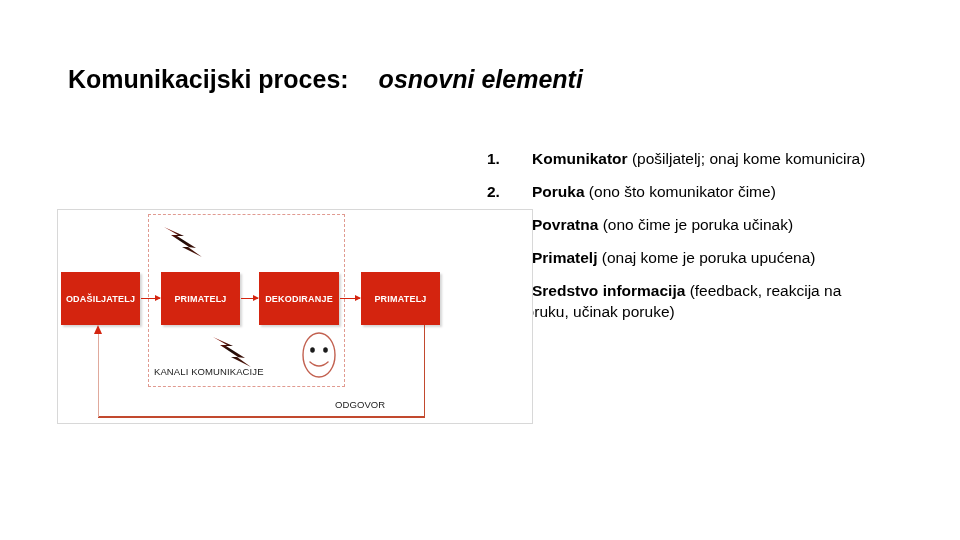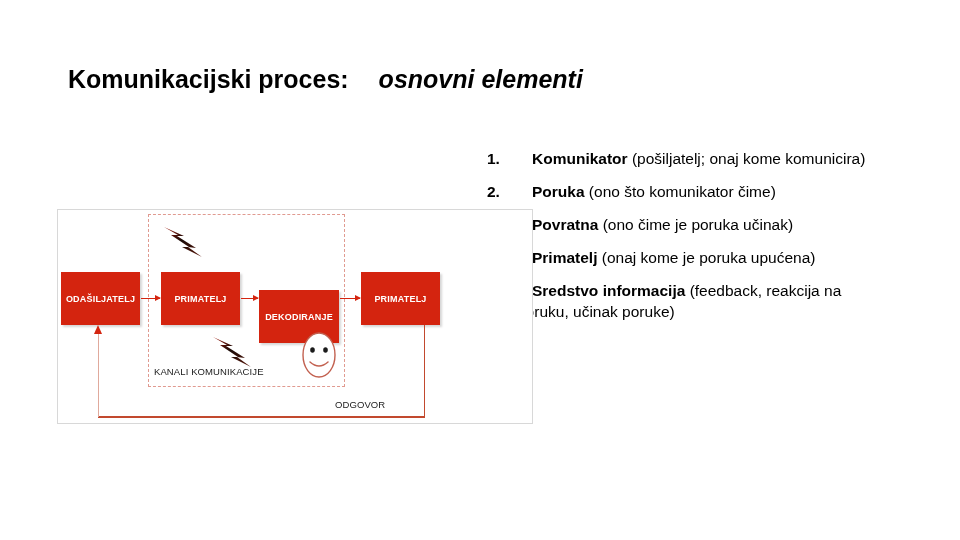--- a/index.html
+++ b/index.html
@@ -98,21 +98,21 @@
     justify-content: center;
     font-size: 9px;
     font-weight: bold;
     letter-spacing: 0.2px;
     font-family: "Liberation Sans Narrow", "Liberation Sans", sans-serif;
     box-shadow: 1.5px 1.5px 2px rgba(0,0,0,0.16);
     text-align: center;
   }
   #box-sender   { left: 3px;   width: 79px; }
   #box-encode   { left: 103px; width: 79px; }
-  #box-decode   { left: 201px; width: 80px; margin-top: 18px; }
+  #box-decode   { left: 201px; width: 80px; }
   #box-receiver { left: 303px; width: 79px; }
 
   .flow-arrow {
     position: absolute;
     top: 88px;
     height: 1px;
     background: #d4240f;
   }
   .flow-arrow::after {
     content: "";

